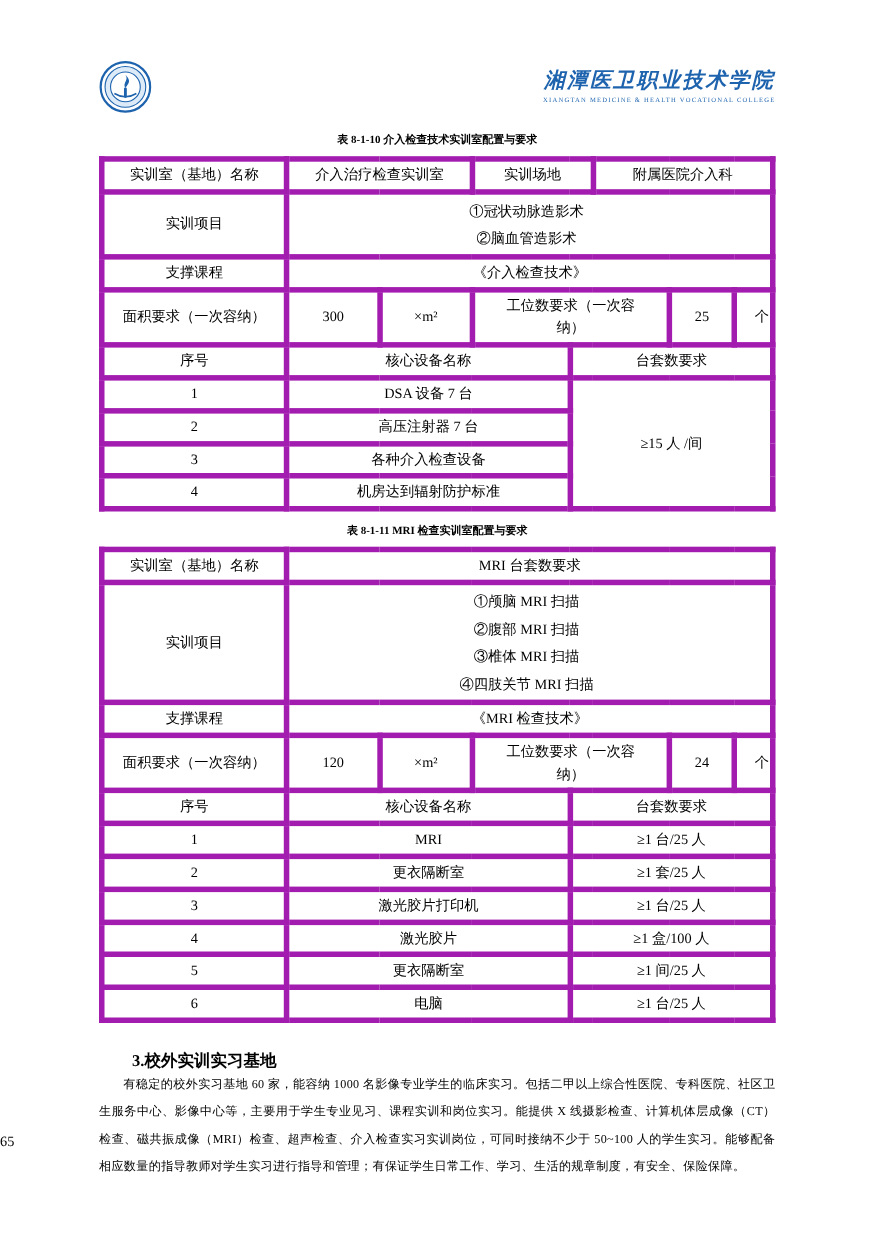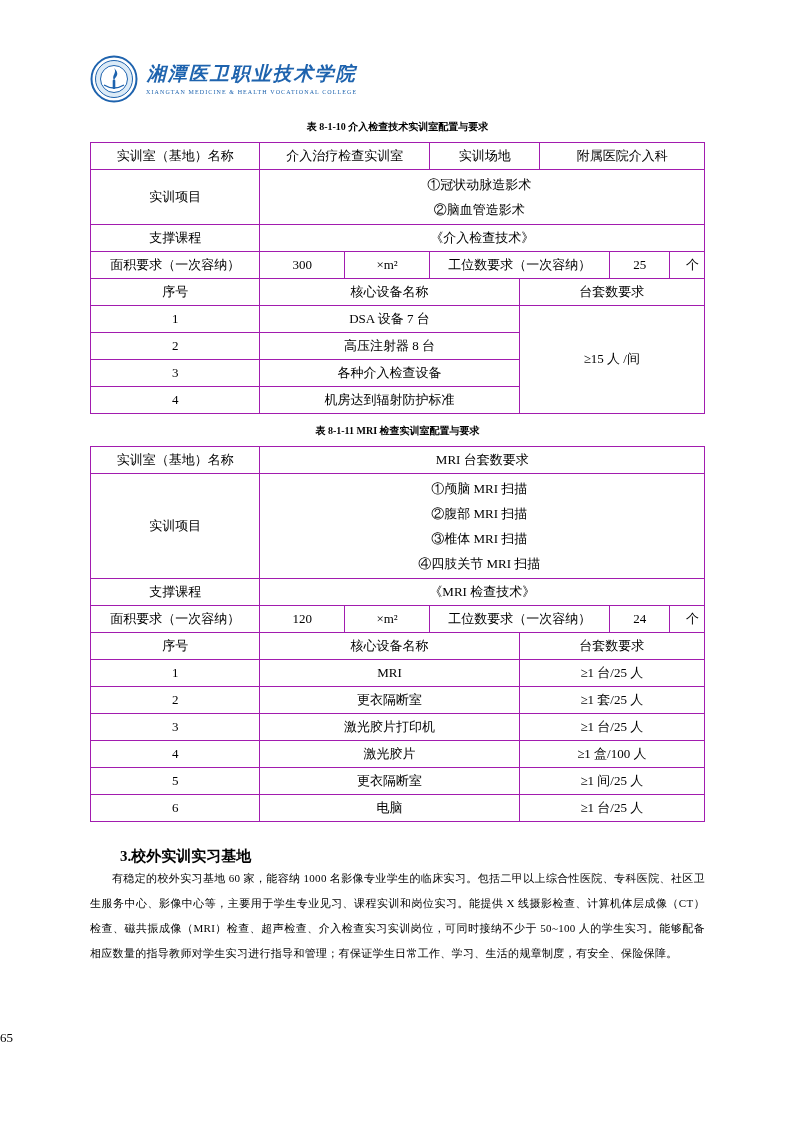--- a/index.html
+++ b/index.html
@@ -4,36 +4,36 @@
 <style>
   * { margin:0; padding:0; box-sizing:border-box; }
   html,body { background:#ffffff; }
   body {
     width:793px; height:1122px; margin:0 auto; position:relative;
     font-family:"Liberation Serif","DejaVu Serif",serif; color:#000;
   }
   .page { position:absolute; inset:0; padding:52px 88px 0 90px; }
 
   
-  .logo-row { display:flex; justify-content:flex-start; align-items:center; height:54px; margin-bottom:14px; }
+  .logo-row { display:flex; justify-content:space-between; align-items:center; height:54px; margin-bottom:14px; }
   .emblem { width:48px; height:48px; flex:0 0 auto; margin-right:8px; }
   .logo-text { display:flex; flex-direction:column; align-items:center; }
   .logo-zh {
     color:#1e63ae; font-weight:bold; font-style:italic;
     font-size:19px; letter-spacing:2px; line-height:1.2; white-space:nowrap;
   }
   .logo-en { color:#1e63ae; font-size:6px; letter-spacing:1.1px; margin-top:3px; white-space:nowrap; }
 
   
   .tbl-title { text-align:center; font-weight:bold; font-size:10px; margin:10px 0 8px 0; }
 
   
   table { border-collapse:collapse; width:100%; table-layout:fixed; }
   td {
-    border:1px solid #a21caf; font-size:13px; text-align:center;
+    border:5px solid #a21caf; font-size:13px; text-align:center;
     vertical-align:middle; height:27px; padding:2px 16px; line-height:1.6;
     overflow:hidden;
   }
   td.left { text-align:center; padding-left:10px; }
   td.left div { line-height:25px; }
 
   
   .sec-heading { font-weight:bold; font-size:15px; margin-top:25px; text-indent:2em; }
   .sec-paragraph {
     margin-top:0; font-size:11px; line-height:2.26;
@@ -107,21 +107,21 @@
         <td colspan="3">核心设备名称</td>
         <td colspan="4">台套数要求</td>
       </tr>
       <tr>
         <td>1</td>
         <td colspan="3">DSA 设备 7 台</td>
         <td colspan="4" rowspan="4">≥15 人 /间</td>
       </tr>
       <tr>
         <td>2</td>
-        <td colspan="3">高压注射器 8 台</td>
+        <td colspan="3">高压注射器 7 台</td>
       </tr>
       <tr>
         <td>3</td>
         <td colspan="3">各种介入检查设备</td>
       </tr>
       <tr>
         <td>4</td>
         <td colspan="3">机房达到辐射防护标准</td>
       </tr>
     </tbody>

